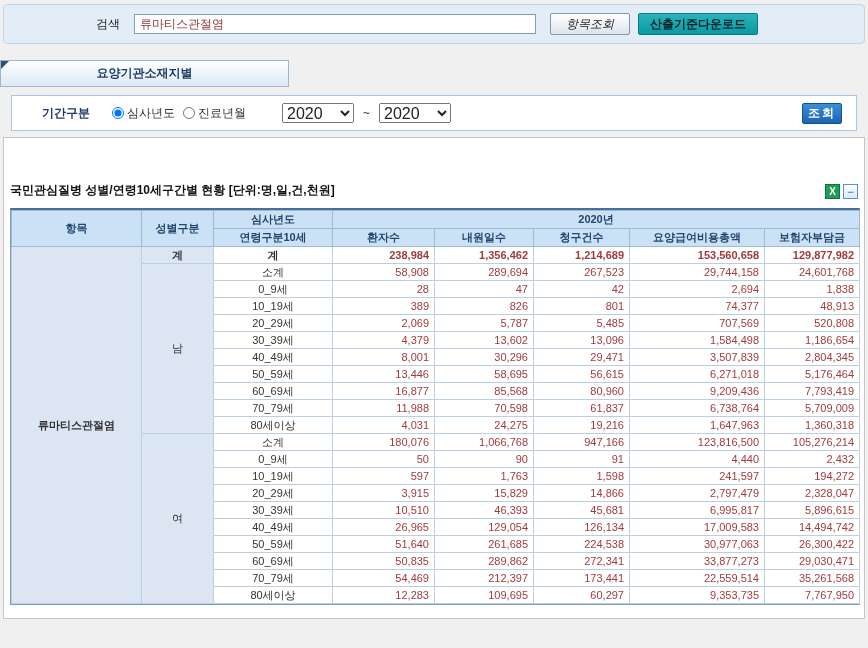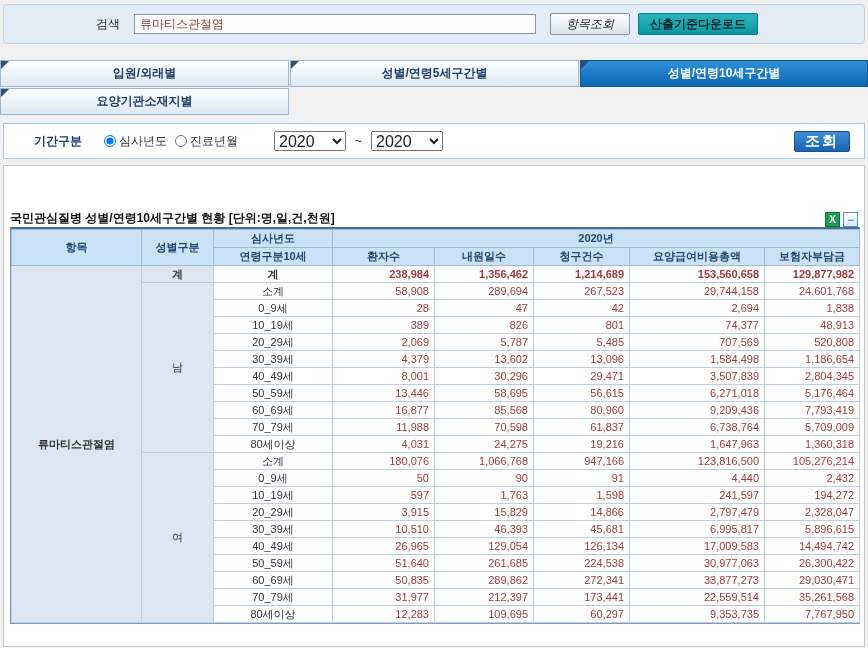--- a/index.html
+++ b/index.html
@@ -28,38 +28,38 @@
          background:linear-gradient(#ffffff,#dde9f5); border:1px solid #9fb6cc;
          position:relative; cursor:pointer; }
   .tab::before { content:""; position:absolute; left:0; top:0; border-style:solid;
                  border-width:8px 8px 0 0; border-color:#2e4f72 transparent transparent transparent; }
   .tab.active { background:linear-gradient(#2e8fd9,#0c67b2); color:#fff; border-color:#0a589a; }
   .tab-row .tab:last-child { flex:1; margin-right:0; }
   .tab-row.second .tab:last-child { flex:none; }
   .tab-spacer { flex:1; }
 
   
-  .filter-bar { margin:8px 3px 0; height:36px; background:#fff; border:1px solid #a9c6e2;
+  .filter-bar { margin:8px 11px 0; height:36px; background:#fff; border:1px solid #a9c6e2;
                 display:flex; align-items:center; position:relative; }
   .filter-label { margin-left:30px; font-size:12px; font-weight:bold; color:#1d3b66; }
   .radio-group { margin-left:14px; display:flex; align-items:center; font-size:12px; color:#333; }
   .radio-group input { margin:0 3px 0 8px; width:12px; height:12px; cursor:pointer; }
   .radio-group label { cursor:pointer; }
   .year-select { margin-left:36px; width:72px; height:20px; font-size:16px; color:#222; }
   .year-select.to { margin-left:0; }
   .tilde { margin:0 9px; font-size:12px; color:#333; }
-  .btn-search { position:absolute; right:14px; width:56px; height:21px; font-size:15px; font-weight:bold;
+  .btn-search { position:absolute; right:14px; width:40px; height:21px; font-size:12px; font-weight:bold;
                 color:#fff; background:linear-gradient(#3e8ed8,#1a64b2); border:1px solid #14538e;
                 border-radius:2px; cursor:pointer; letter-spacing:2px; }
 
   
   .content-panel { margin:6px 3px 0; background:#fff; border:1px solid #c6c6c6; height:482px; }
   .table-area { margin-top:44px; padding:0 6px; }
   .table-title-row { display:flex; justify-content:space-between; align-items:flex-end;
-                     margin-bottom:0; }
+                     margin-bottom:9px; }
   .table-title { font-size:12px; font-weight:bold; color:#111; }
   .title-icons { display:flex; gap:3px; }
   .icon-excel { width:15px; height:15px; background:#1f9d55; color:#fff; font-size:10px;
                 font-weight:bold; display:flex; align-items:center; justify-content:center;
                 border:1px solid #13713c; cursor:pointer; }
   .icon-collapse { width:15px; height:15px; background:linear-gradient(#ffffff,#d8e9fb);
                    border:1px solid #5b8fc9; color:#2f6fb8; font-size:12px;
                    display:flex; align-items:center; justify-content:center; cursor:pointer; }
   .table-wrap { border:1px solid #7d9cc0; border-top:2px solid #4a6f96; width:850px; }
   table { width:848px; border-collapse:collapse; table-layout:fixed; font-size:11px; }
@@ -75,25 +75,20 @@
 <body>
 
 <div class="search-panel">
   <span class="search-label">검색</span>
   <input class="search-input" type="text" value="류마티스관절염" style="">
   <button class="btn-query">항목조회</button>
   <button class="btn-download">산출기준다운로드</button>
 </div>
 
 <div class="tabs">
-  <div class="tab-row">
-    <div class="tab">입원/외래별</div>
-    <div class="tab">성별/연령5세구간별</div>
-    <div class="tab active">성별/연령10세구간별</div>
-  </div>
   <div class="tab-row second">
     <div class="tab">요양기관소재지별</div>
     <div class="tab-spacer"></div>
   </div>
 </div>
 
 <div class="filter-bar">
   <span class="filter-label">기간구분</span>
   <span class="radio-group">
     <input type="radio" name="period" id="r1" checked="" style="">
@@ -300,21 +295,21 @@
             <tr>
               <td class="age-cell">60_69세</td>
               <td class="num-cell">50,835</td>
               <td class="num-cell">289,862</td>
               <td class="num-cell">272,341</td>
               <td class="num-cell">33,877,273</td>
               <td class="num-cell">29,030,471</td>
             </tr>
             <tr>
               <td class="age-cell">70_79세</td>
-              <td class="num-cell">31,977</td>
+              <td class="num-cell">54,469</td>
               <td class="num-cell">212,397</td>
               <td class="num-cell">173,441</td>
               <td class="num-cell">22,559,514</td>
               <td class="num-cell">35,261,568</td>
             </tr>
             <tr>
               <td class="age-cell">80세이상</td>
               <td class="num-cell">12,283</td>
               <td class="num-cell">109,695</td>
               <td class="num-cell">60,297</td>

